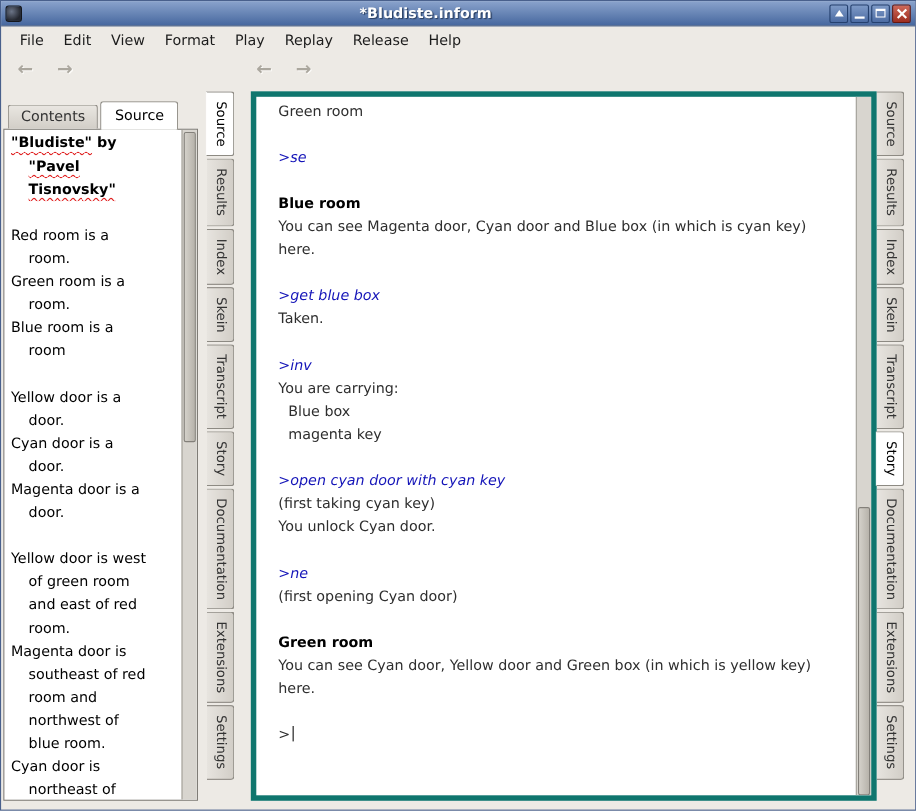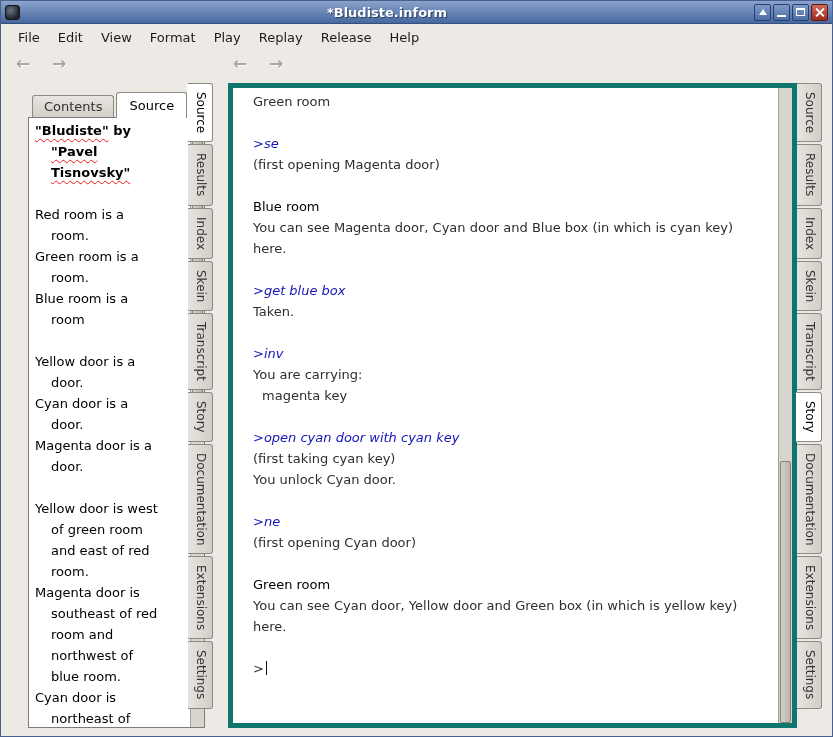--- a/index.html
+++ b/index.html
@@ -40,21 +40,21 @@
     display:flex;align-items:flex-end;padding-left:8px;font-size:13px;color:#1c1c1c}
   .menu-item{padding:3px 9px}
   
   .toolbar{position:absolute;top:47px;left:0;right:0;height:31px}
   .nav{position:absolute;top:3px;display:flex;gap:12px}
   .nav-left{left:10px}
   .nav-right{left:227px}
   .nav-btn{width:24px;height:24px;font-size:17px;font-weight:bold;color:#aba79e;
     text-shadow:1px 1px 0 #fcfbf9;display:flex;align-items:center;justify-content:center}
   
-  .left-nb{position:absolute;left:25px;top:82px;width:179px;bottom:8px}
+  .left-nb{position:absolute;left:0;top:82px;width:179px;bottom:8px}
   .subtabs{height:34px;display:flex;align-items:flex-end;padding-left:6px;position:relative;z-index:2}
   .subtab{font-size:13px;padding:3px 11px;border:1px solid #8d8a83;border-bottom:none;
     border-radius:3px 3px 0 0;background:linear-gradient(#e9e6e1,#d2cec7);margin-right:2px;color:#333}
   .subtab.active{background:#fff;padding:5px 12px;margin-bottom:-1px;color:#000}
   .textarea{position:absolute;top:34px;left:2px;right:0;bottom:0;background:#fff;
     border:1px solid #7f7c76;display:flex;overflow:hidden}
   .src{flex:1;padding:2px 28px 2px 6px;font-size:13px;line-height:21px;color:#000;overflow:hidden}
   .src p{padding-left:16px;text-indent:-16px}
   .src .blank{height:21px}
   .src .title-line{font-weight:bold;margin-bottom:21px}
@@ -66,21 +66,21 @@
   .vtab{writing-mode:vertical-rl;font-size:12px;color:#333;padding:8px 4px;
     border:1px solid #8d8a83;border-left:none;border-radius:0 3px 3px 0;
     background:linear-gradient(90deg,#e7e4df,#d2cec7);cursor:default}
   .vtab.active{background:#fff;color:#000;margin-left:-1px;border-left:1px solid #fff}
   
   .right-nb{position:absolute;left:227px;top:82px;width:569px;bottom:8px;
     background:#fff;border:5px solid #0f766e;display:flex;overflow:hidden}
   .story{flex:1;padding:3px 8px 3px 20px;font-size:13px;line-height:21px;color:#2e2e2e;overflow:hidden}
   .ln{min-height:21px}
   .ln.command{color:#1414b8;font-style:italic}
-  .ln.heading{font-weight:normal;color:#000}
+  .ln.heading{font-weight:bold;color:#000}
   .ln.ind1{padding-left:9px}
   .ln.ind2{padding-left:22px}
   .caret{display:inline-block;width:1px;height:14px;background:#111;vertical-align:-2px;margin-left:2px}
   
   .vscroll{width:14px;background:#d8d5cf;border-left:1px solid #a5a29b;position:relative;flex:0 0 auto}
   .thumb{position:absolute;left:1px;right:1px;border:1px solid #83807a;border-radius:2px;
     background:linear-gradient(90deg,#d4d1ca,#b7b3ab)}
   .thumb-left{top:2px;height:282px}
   .thumb-right{top:373px;height:262px}
   .splitter{position:absolute;left:212px;top:82px;width:15px;bottom:8px}
@@ -175,30 +175,30 @@
     <div class="vtab">Settings</div>
   </div>
 
 <div class="splitter"></div>
 
 <div class="right-nb">
   <div class="story">
       <div class="ln plain">Green room</div>
       <div class="ln blank"></div>
       <div class="ln command">&gt;se</div>
-      <div class="ln plain">(first opening Magenta door)</div>
       <div class="ln blank"></div>
       <div class="ln heading">Blue room</div>
       <div class="ln plain">You can see Magenta door, Cyan door and Blue box (in which is cyan key) here.</div>
       <div class="ln blank"></div>
       <div class="ln command">&gt;get blue box</div>
       <div class="ln plain">Taken.</div>
       <div class="ln blank"></div>
       <div class="ln command">&gt;inv</div>
       <div class="ln plain">You are carrying:</div>
+      <div class="ln plain ind1">Blue box</div>
       <div class="ln plain ind1">magenta key</div>
       <div class="ln blank"></div>
       <div class="ln command">&gt;open cyan door with cyan key</div>
       <div class="ln plain">(first taking cyan key)</div>
       <div class="ln plain">You unlock Cyan door.</div>
       <div class="ln blank"></div>
       <div class="ln command">&gt;ne</div>
       <div class="ln plain">(first opening Cyan door)</div>
       <div class="ln blank"></div>
       <div class="ln heading">Green room</div>

